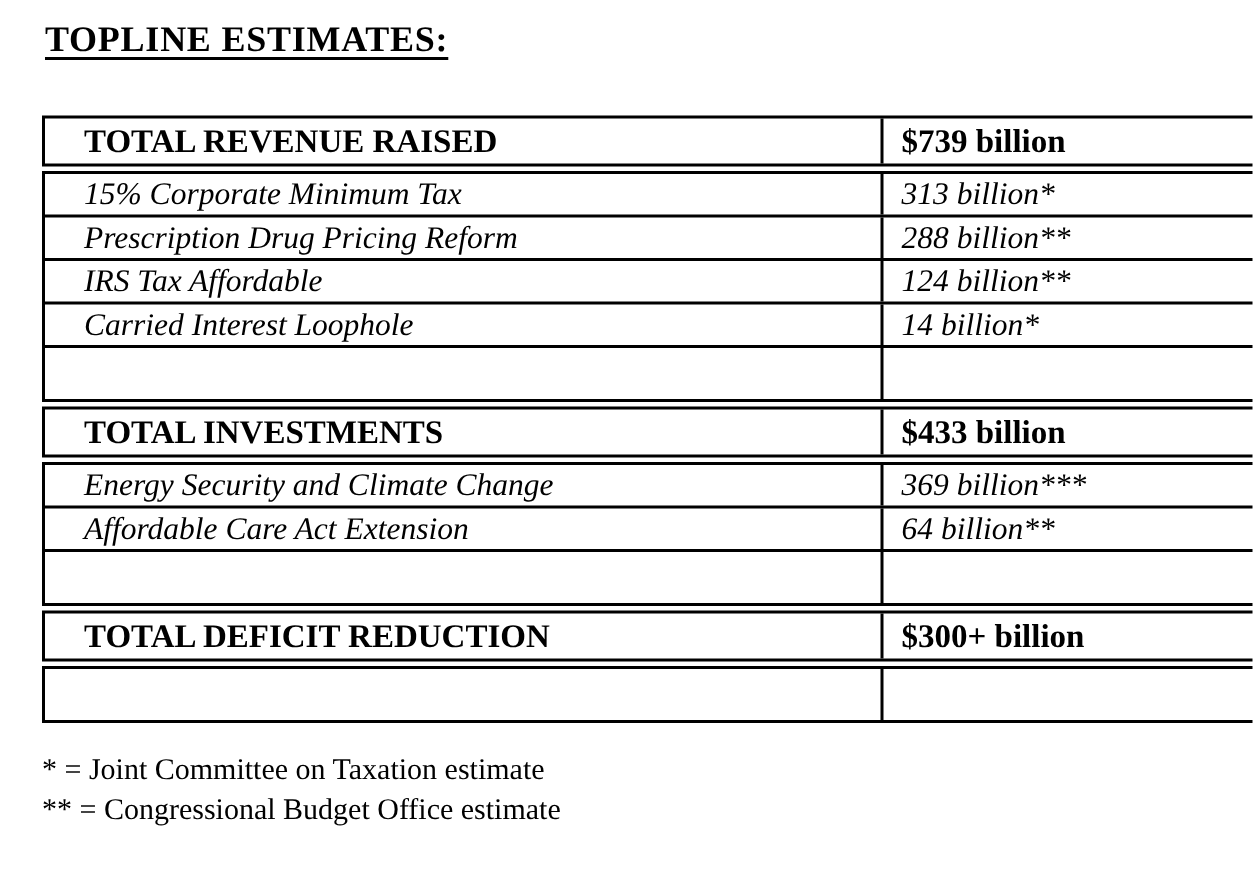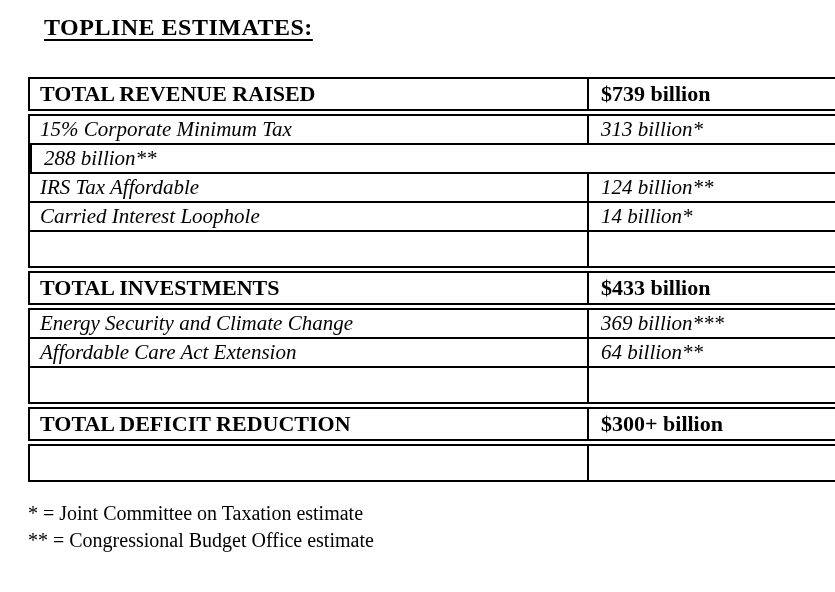--- a/index.html
+++ b/index.html
@@ -12,21 +12,21 @@
     font-family: "Liberation Serif", "DejaVu Serif", serif;
     color: #000000;
   }
   .page {
     position: relative;
     width: 835px;
     height: 592px;
   }
   .title {
     position: absolute;
-    left: 44px;
+    left: 30px;
     top: 14px;
     font-size: 24px;
     font-weight: bold;
     letter-spacing: 0.5px;
     text-decoration: underline;
     text-decoration-thickness: 2px;
     text-underline-offset: 4px;
     white-space: nowrap;
   }
   .tbl {
@@ -49,21 +49,21 @@
   .row + .row {
     border-top: 2px solid #000000;
   }
   .cell {
     display: flex;
     align-items: center;
     box-sizing: border-box;
   }
   .cell.label {
     width: 557px;
-    padding-left: 10px;
+    padding-left: 26px;
   }
   .cell.value {
     flex: 1;
     border-left: 2px solid #000000;
     padding-left: 12px;
   }
   .hdr-row .cell {
     height: 30px;
     font-size: 22px;
     font-weight: bold;
@@ -102,20 +102,21 @@
         <div class="cell value">$739 billion</div>
       </div>
     </div>
 
     <div class="box">
       <div class="row data-row">
         <div class="cell label">15% Corporate Minimum Tax</div>
         <div class="cell value">313 billion*</div>
       </div>
       <div class="row data-row">
+        <div class="cell label">Prescription Drug Pricing Reform</div>
         <div class="cell value">288 billion**</div>
       </div>
       <div class="row data-row">
         <div class="cell label">IRS Tax Affordable</div>
         <div class="cell value">124 billion**</div>
       </div>
       <div class="row data-row">
         <div class="cell label">Carried Interest Loophole</div>
         <div class="cell value">14 billion*</div>
       </div>

